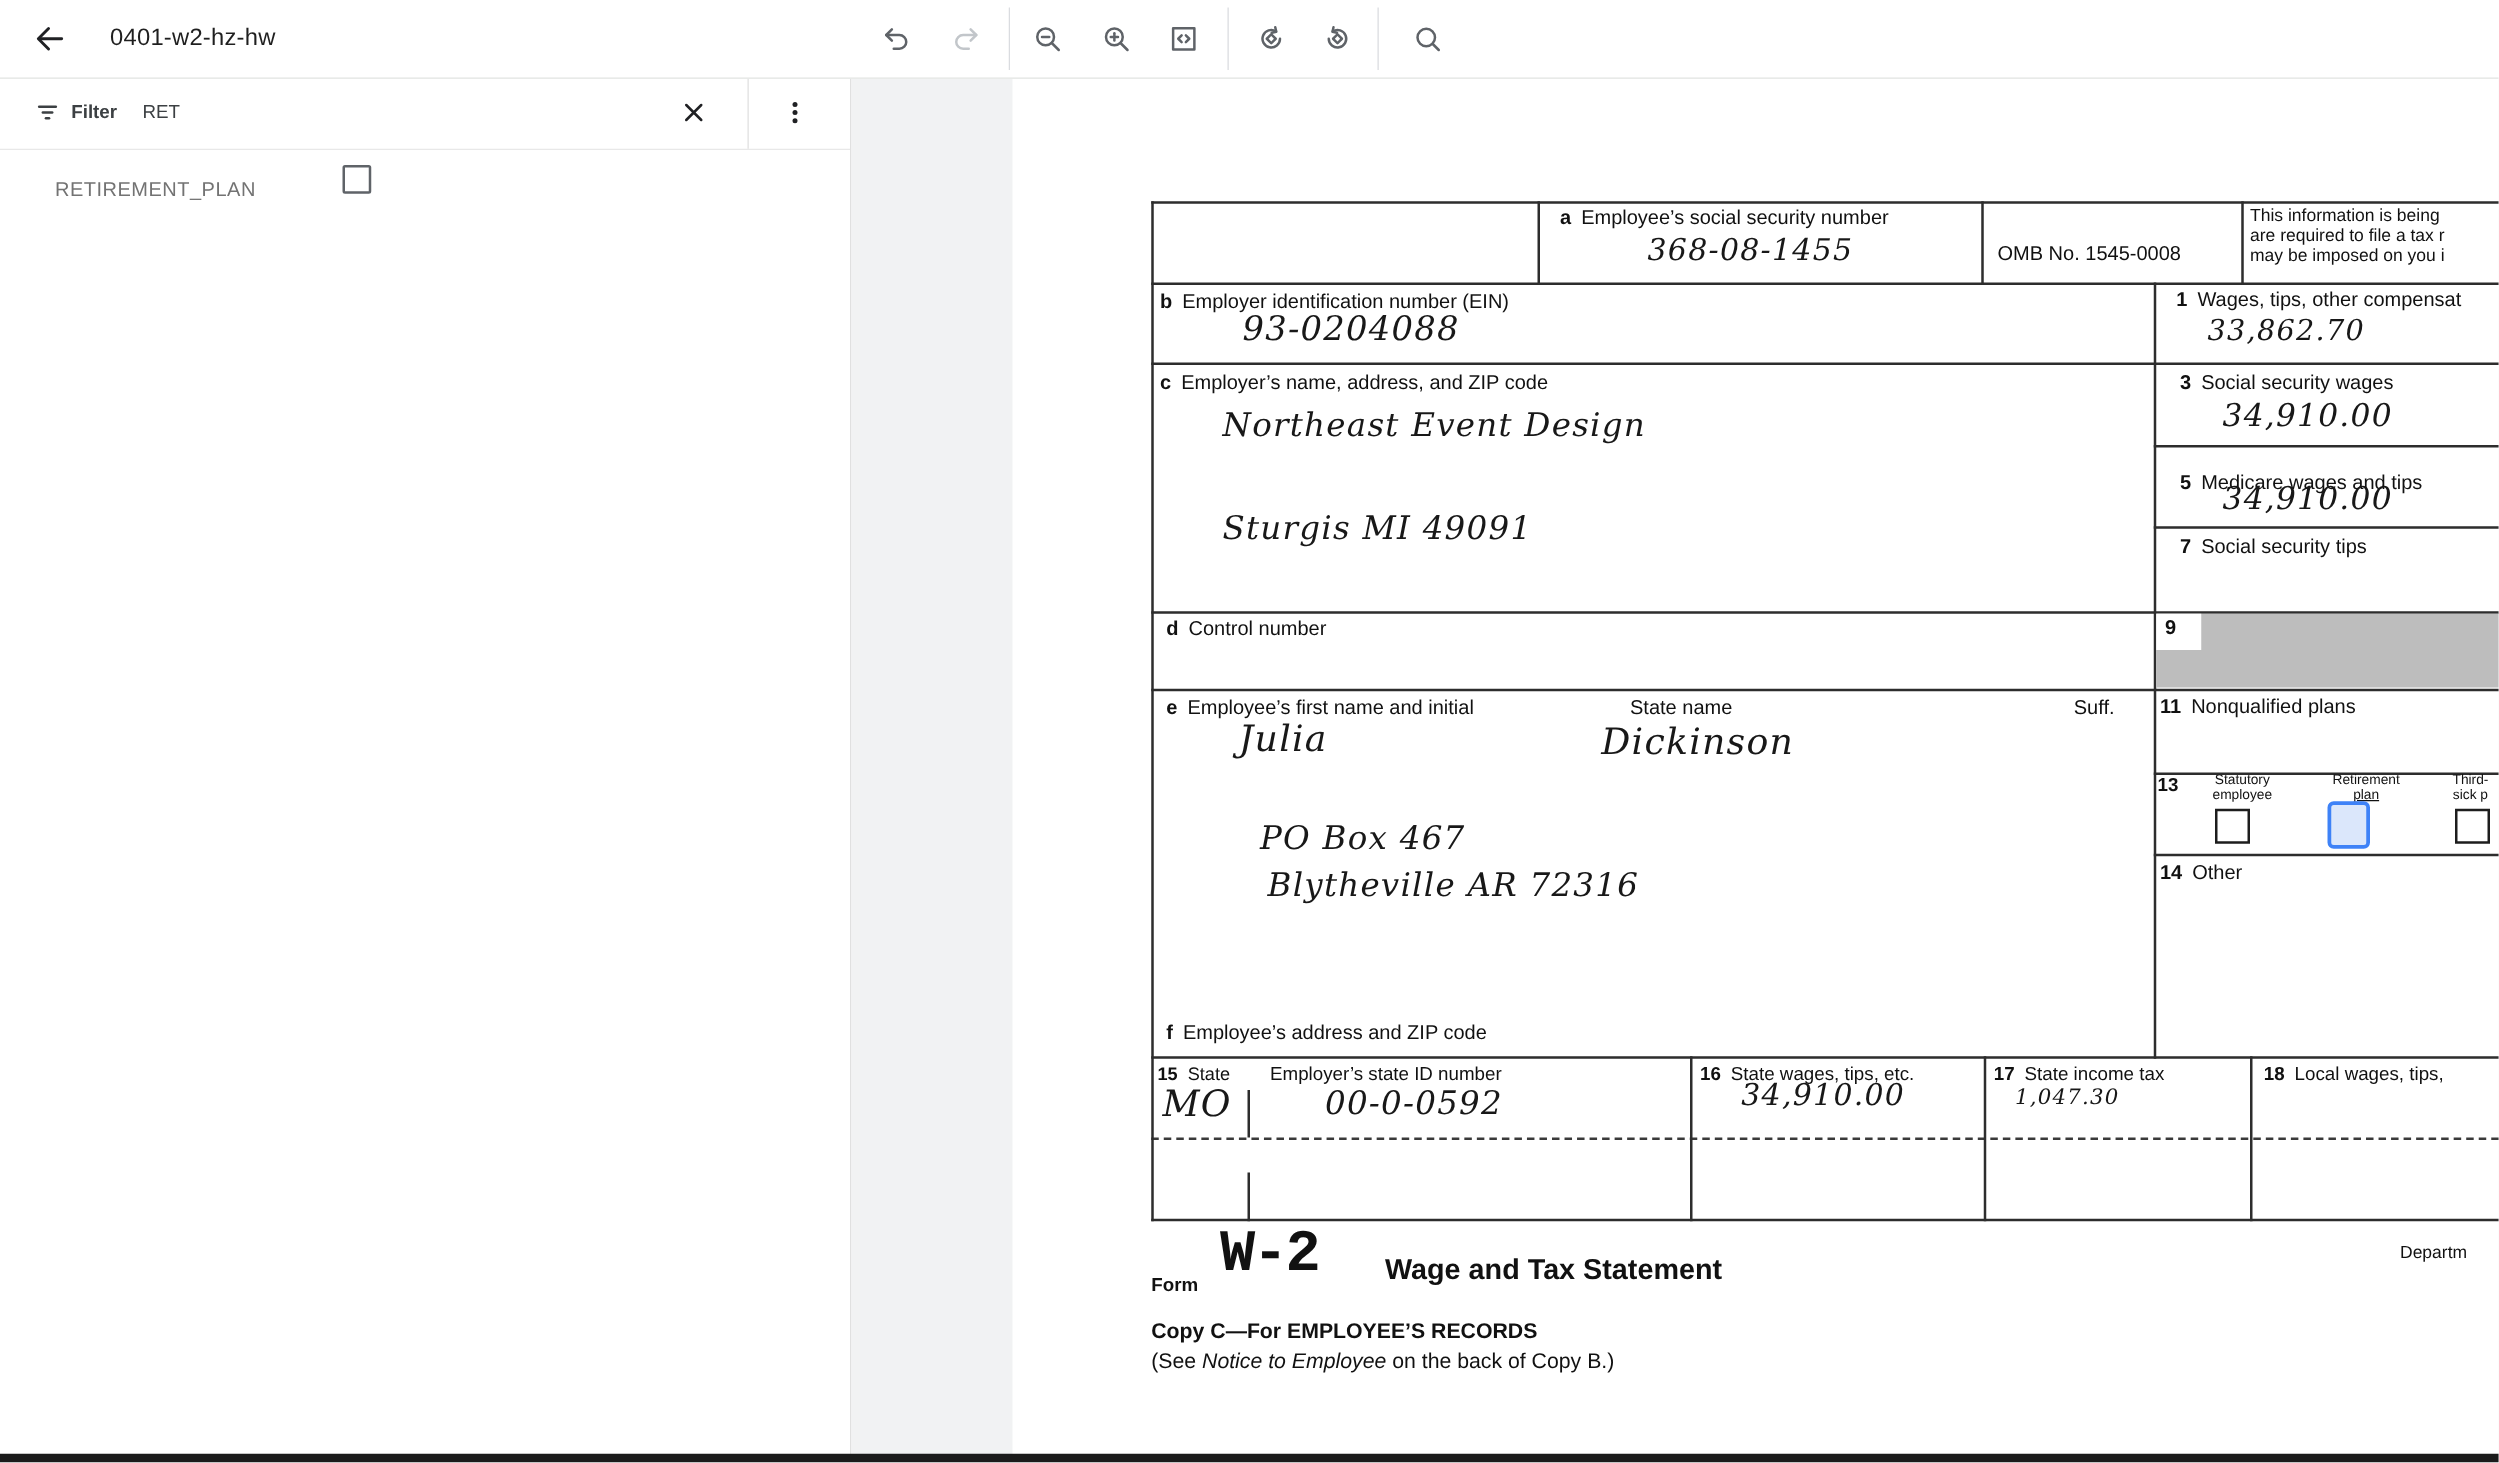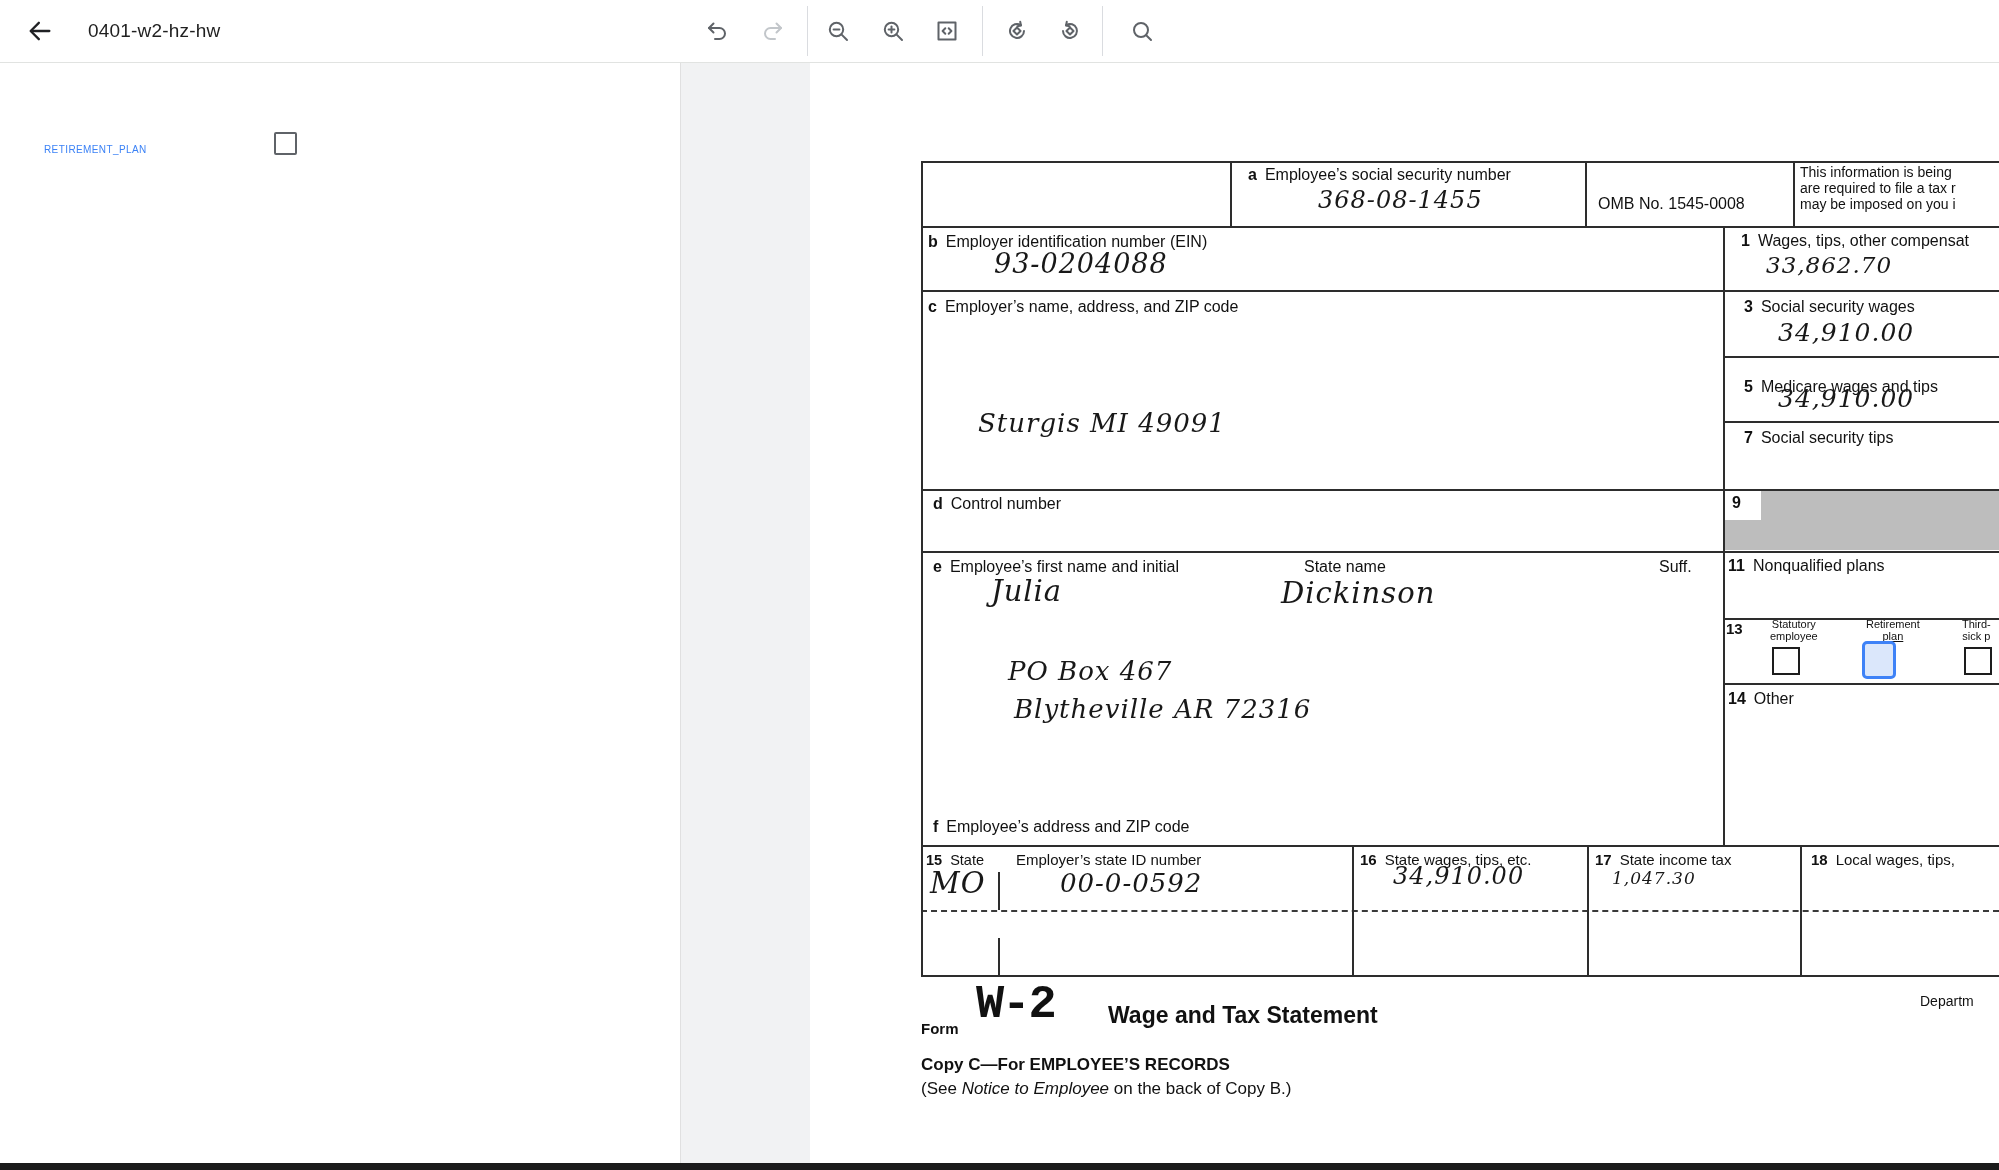--- a/index.html
+++ b/index.html
@@ -16,21 +16,21 @@
   .tool-icon{top:19px;width:24px;height:24px;cursor:pointer;}
   .tool-sep{top:6px;width:1px;height:50px;background:#dadce0;}
   #sidebar{left:0;top:62px;width:680px;height:1102px;background:#fff;border-right:1px solid #e0e0e0;z-index:20;}
   #filter-row{left:0;top:0;width:680px;height:57px;border-bottom:1px solid #e8e8e8;}
   #filter-icon{left:28px;top:18px;width:20px;height:20px;}
   #filter-label{left:57px;top:19px;font-size:15px;font-weight:700;color:#3c4043;}
   #filter-value{left:114px;top:19px;font-size:15px;color:#3c4043;}
   #filter-clear{left:543px;top:16px;width:24px;height:24px;cursor:pointer;}
   #filter-sep{left:598px;top:0;width:1px;height:57px;background:#e0e0e0;}
   #kebab-btn{left:624px;top:16px;width:24px;height:24px;cursor:pointer;}
-  #field-row-label{left:44px;top:82px;font-size:10px;color:#3b82f6;letter-spacing:.4px;}
+  #field-row-label{left:44px;top:82px;font-size:16px;color:#737373;letter-spacing:.4px;}
   #field-row-checkbox{left:274px;top:70px;width:19px;height:19px;border:2px solid #5f6368;border-radius:2px;background:#fff;cursor:pointer;}
   #docarea{left:681px;top:62px;width:1318px;height:1102px;background:#f1f2f3;z-index:1;}
   #pagebg{left:810px;top:62px;width:1189px;height:1102px;background:#fff;z-index:2;}
   #bottombar{left:0;top:1163px;width:1999px;height:7px;background:#1b1b1b;z-index:40;}
   
   #form-layer{left:0;top:0;width:1999px;height:1170px;z-index:10;color:#111;}
   .hline{position:absolute;height:2px;background:#2d2d2d;}
   .vline{position:absolute;width:2px;background:#2d2d2d;}
   .hdash{position:absolute;height:0;border-top:2px dashed #3a3a3a;}
   .flabel{position:absolute;font-size:16px;color:#111;white-space:nowrap;}
@@ -111,20 +111,45 @@
   <div class="abs tool-sep" style="left:1102px"></div>
   <div class="abs tool-icon" style="left:1130px">
     <svg width="24" height="24" viewBox="0 0 24 24" fill="none" stroke="#5f6368" stroke-width="2" stroke-linecap="round">
         <circle cx="11" cy="11" r="7"></circle>
         <path d="M16.2 16.2 21 21"></path>
       </svg>
   </div>
 </div>
 
 <div id="sidebar" class="abs">
+  <div id="filter-row" class="abs">
+    <div id="filter-icon" class="abs">
+      <svg width="20" height="20" viewBox="0 0 24 24" fill="none" stroke="#3c4043" stroke-width="2.4" stroke-linecap="round">
+          <path d="M4 6.5h16"></path>
+          <path d="M7.5 12h9"></path>
+          <path d="M10.5 17.5h3"></path>
+        </svg>
+    </div>
+    <div id="filter-label" class="abs">Filter</div>
+    <div id="filter-value" class="abs">RET</div>
+    <div id="filter-clear" class="abs">
+      <svg width="24" height="24" viewBox="0 0 24 24" fill="none" stroke="#202124" stroke-width="2" stroke-linecap="round">
+          <path d="M6 6l12 12"></path>
+          <path d="M18 6 6 18"></path>
+        </svg>
+    </div>
+    <div id="filter-sep" class="abs"></div>
+    <div id="kebab-btn" class="abs">
+      <svg width="24" height="24" viewBox="0 0 24 24" fill="#202124">
+          <circle cx="12" cy="5.5" r="2"></circle>
+          <circle cx="12" cy="12" r="2"></circle>
+          <circle cx="12" cy="18.5" r="2"></circle>
+        </svg>
+    </div>
+  </div>
   <div id="field-row-label" class="abs">RETIREMENT_PLAN</div>
   <div id="field-row-checkbox" class="abs"></div>
 </div>
 
 <div id="docarea" class="abs"></div>
 <div id="pagebg" class="abs"></div>
 <div id="bottombar" class="abs"></div>
 
 <div id="form-layer" class="abs">
 
@@ -162,20 +187,21 @@
   <div class="flabel" style="left:1800px;top:196px;font-size:14px">may be imposed on you i</div>
 
   <div class="flabel" style="left:928px;top:233px">
     <b>b</b><span>Employer identification number (EIN)</span>
   </div>
   <div class="hw" style="left:994px;top:248px;font-size:27px">93-0204088</div>
 
   <div class="flabel" style="left:928px;top:298px">
     <b>c</b><span>Employer’s name, address, and ZIP code</span>
   </div>
+  <div class="hw" style="left:978px;top:326px;font-size:26px">Northeast Event Design</div>
   <div class="hw" style="left:978px;top:408px;font-size:26px">Sturgis MI 49091</div>
 
   <div class="flabel" style="left:933px;top:495px">
     <b>d</b><span>Control number</span>
   </div>
 
   <div class="flabel" style="left:933px;top:558px">
     <b>e</b><span>Employee’s first name and initial</span>
   </div>
   <div class="flabel" style="left:1304px;top:558px">State name</div>

